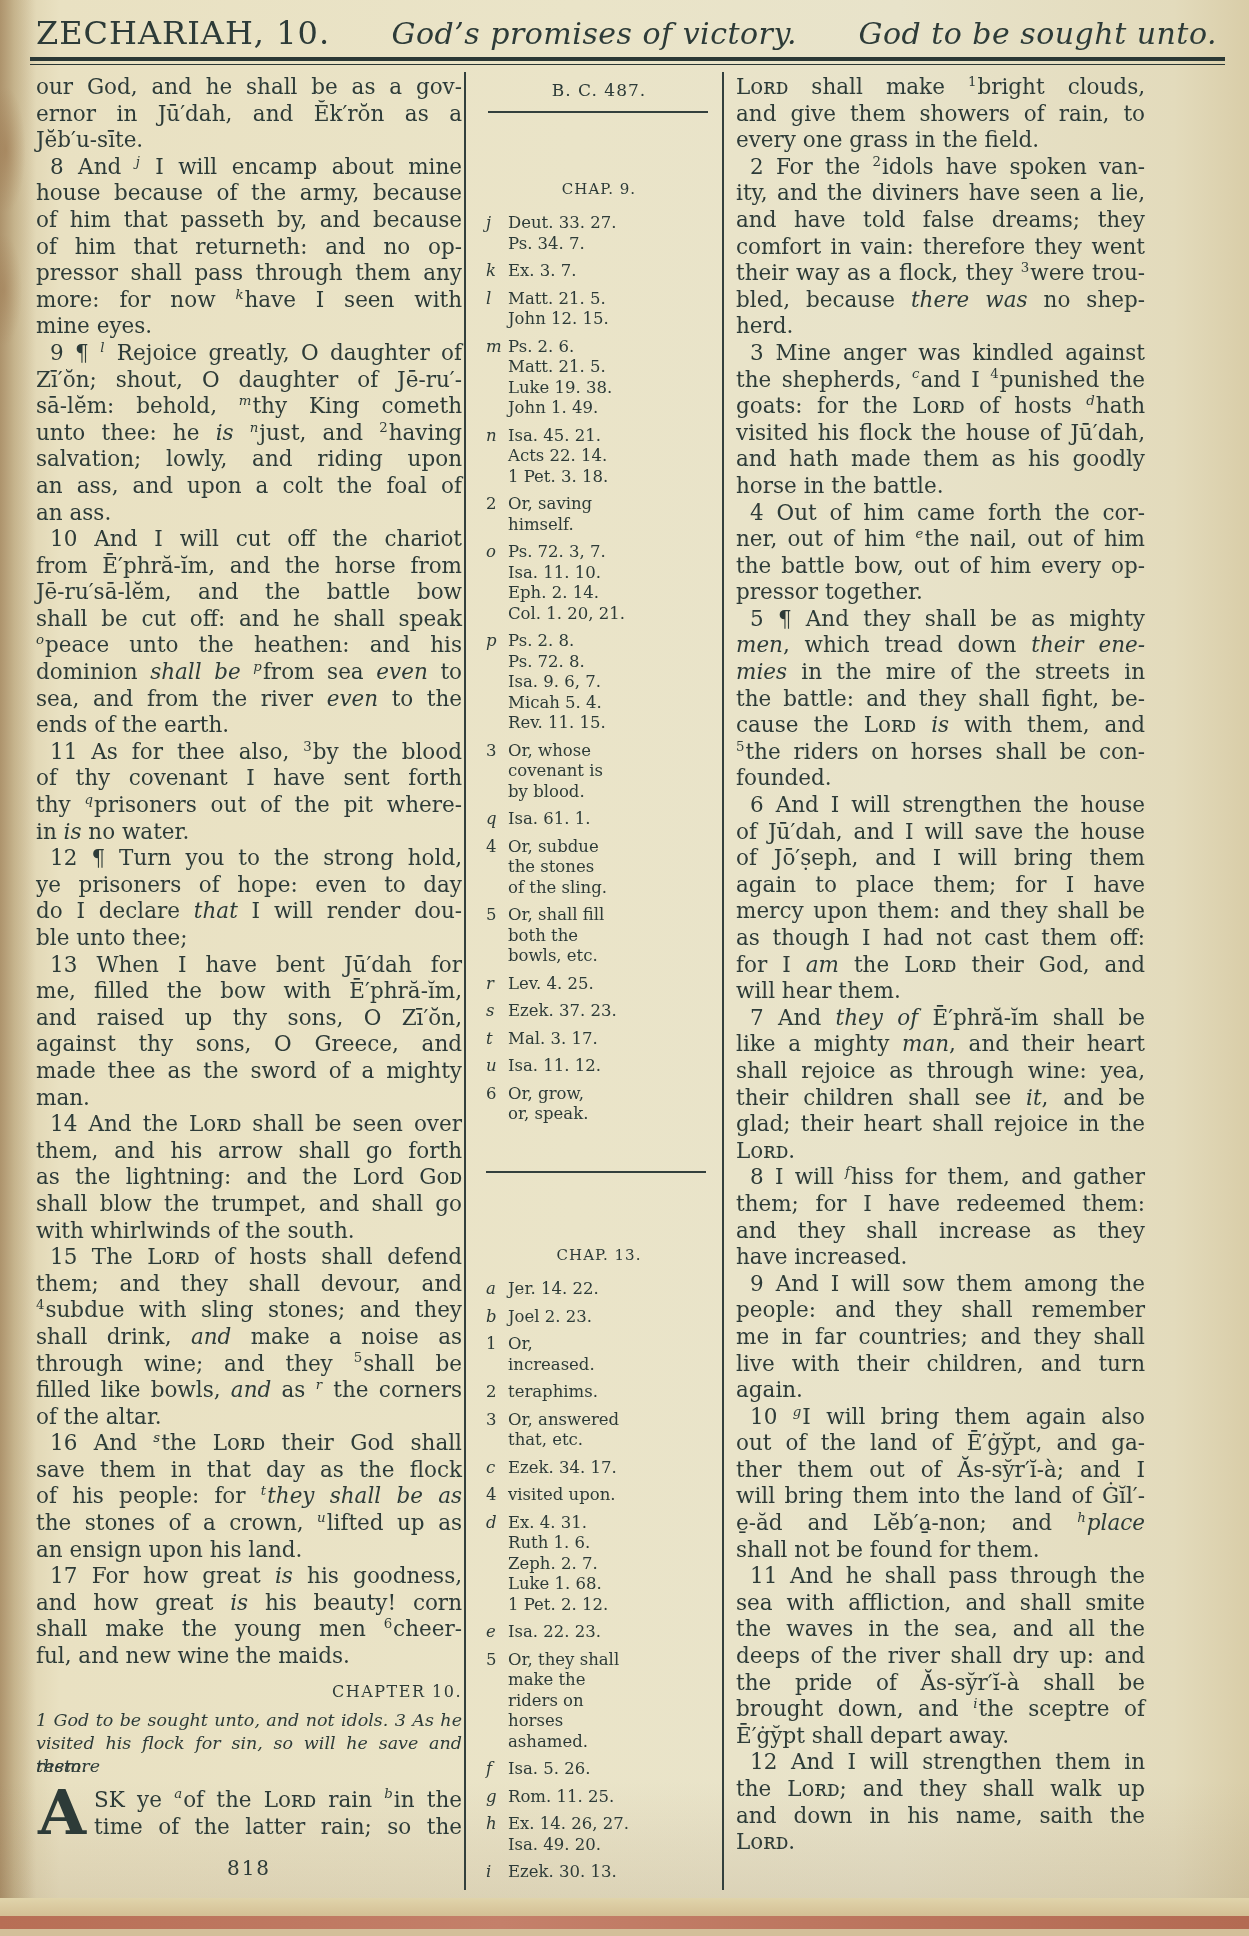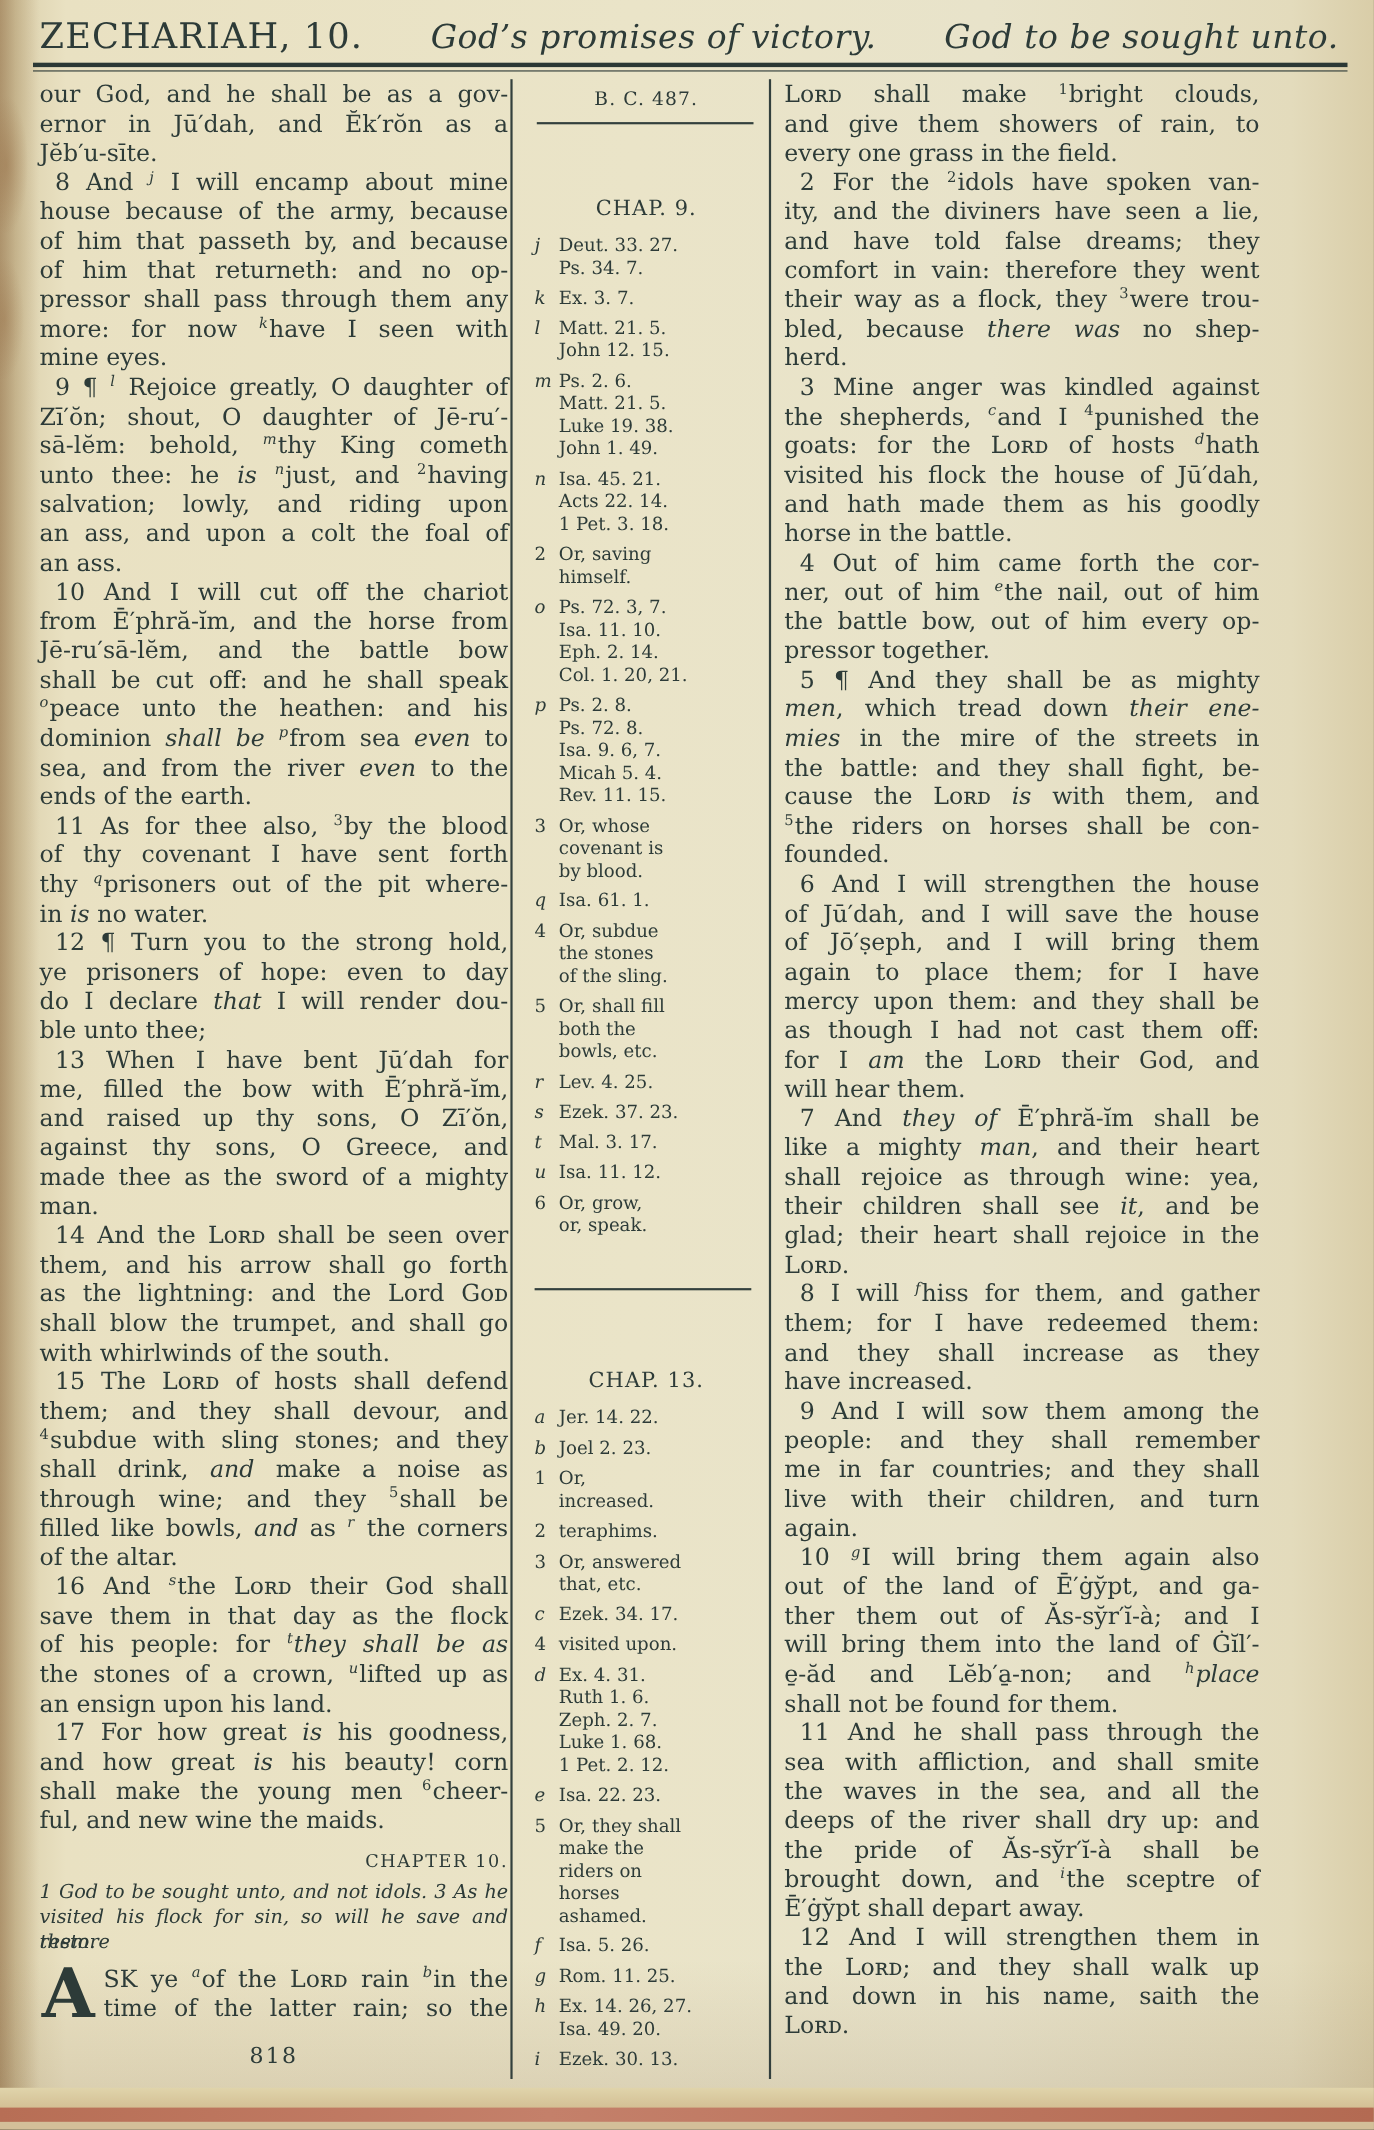--- a/index.html
+++ b/index.html
@@ -28,21 +28,21 @@
 
   
   .runhead{display:flex;justify-content:space-between;align-items:baseline;padding:2px 8px 0 6px;}
   .runhead .book{font-size:32px;font-weight:normal;letter-spacing:1px;}
   .runhead .run{font-size:30px;font-style:italic;letter-spacing:.5px;}
   .head-rule{margin-top:5px;height:3px;border-top:4px solid #2b3835;border-bottom:1px solid #2b3835;}
 
   
   .cols{display:flex;align-items:stretch;margin-top:7px;min-height:1800px;}
   .col-left{width:434px;box-sizing:border-box;padding:2px 2px 0 6px;}
-  .col-center{width:237px;box-sizing:border-box;border-left:2px solid #33403d;border-right:2px solid #33403d;
+  .col-center{width:260px;box-sizing:border-box;border-left:2px solid #33403d;border-right:2px solid #33403d;
     padding:4px 10px 0 20px;font-size:16.5px;line-height:20.5px;}
   .col-right{flex:1;box-sizing:border-box;padding:2px 80px 0 12px;}
 
   
   .bl{font-size:21.5px;line-height:26.6px;height:26.6px;white-space:normal;
       text-align:justify;text-align-last:justify;}
   .bl.pe{text-align-last:left;}
   .bl.vs{text-indent:14px;}
   .bl i{font-style:italic;}
   sup{font-size:62%;line-height:0;vertical-align:super;margin-right:1px;}
@@ -53,21 +53,21 @@
   .summary{font-style:italic;font-size:17.5px;line-height:23px;}
   .summary .bl{font-size:17.5px;line-height:23px;height:23px;}
   .droppara{margin-top:8px;overflow:hidden;}
   .dropcap{float:left;font-size:62px;line-height:50px;padding:2px 8px 0 2px;font-weight:bold;}
   .droppara .bl{height:27px;line-height:27px;}
   .pagenum{text-align:center;font-size:20px;letter-spacing:2px;margin-top:16px;}
 
   
   .bc{text-align:center;font-size:17px;letter-spacing:1px;margin-top:4px;}
   .bc-rule{border-top:2px solid #33403d;margin:10px 4px 0 2px;}
-  .chap-head{text-align:center;font-size:19px;letter-spacing:1px;margin-bottom:14px;}
+  .chap-head{text-align:center;font-size:15px;letter-spacing:1px;margin-bottom:14px;}
   .sec1 .chap-head{margin-top:66px;}
   .sec2 .chap-head{margin-top:72px;}
   .mid-rule{border-top:2px solid #33403d;margin:46px 6px 0 0;}
   .entry{margin:7px 0;}
   .entry .lbl{display:inline-block;width:22px;}
   .entry .lbl.it{font-style:italic;}
   .entry .cont{padding-left:22px;}
 </style>
 </head>
 <body>

